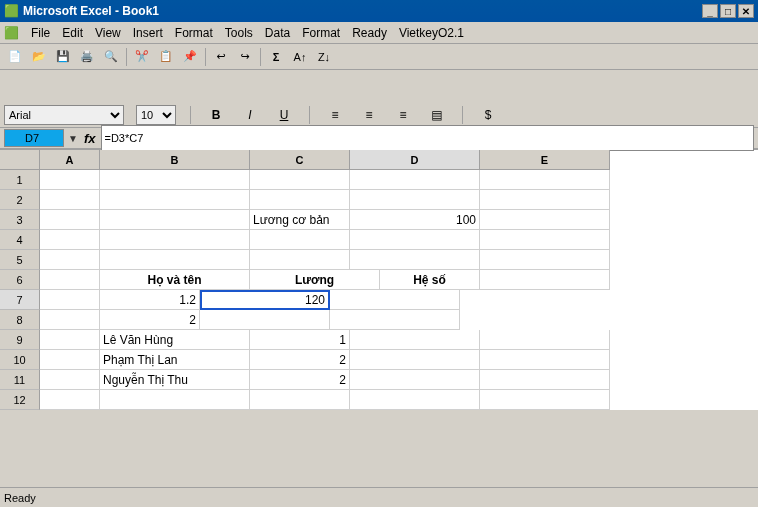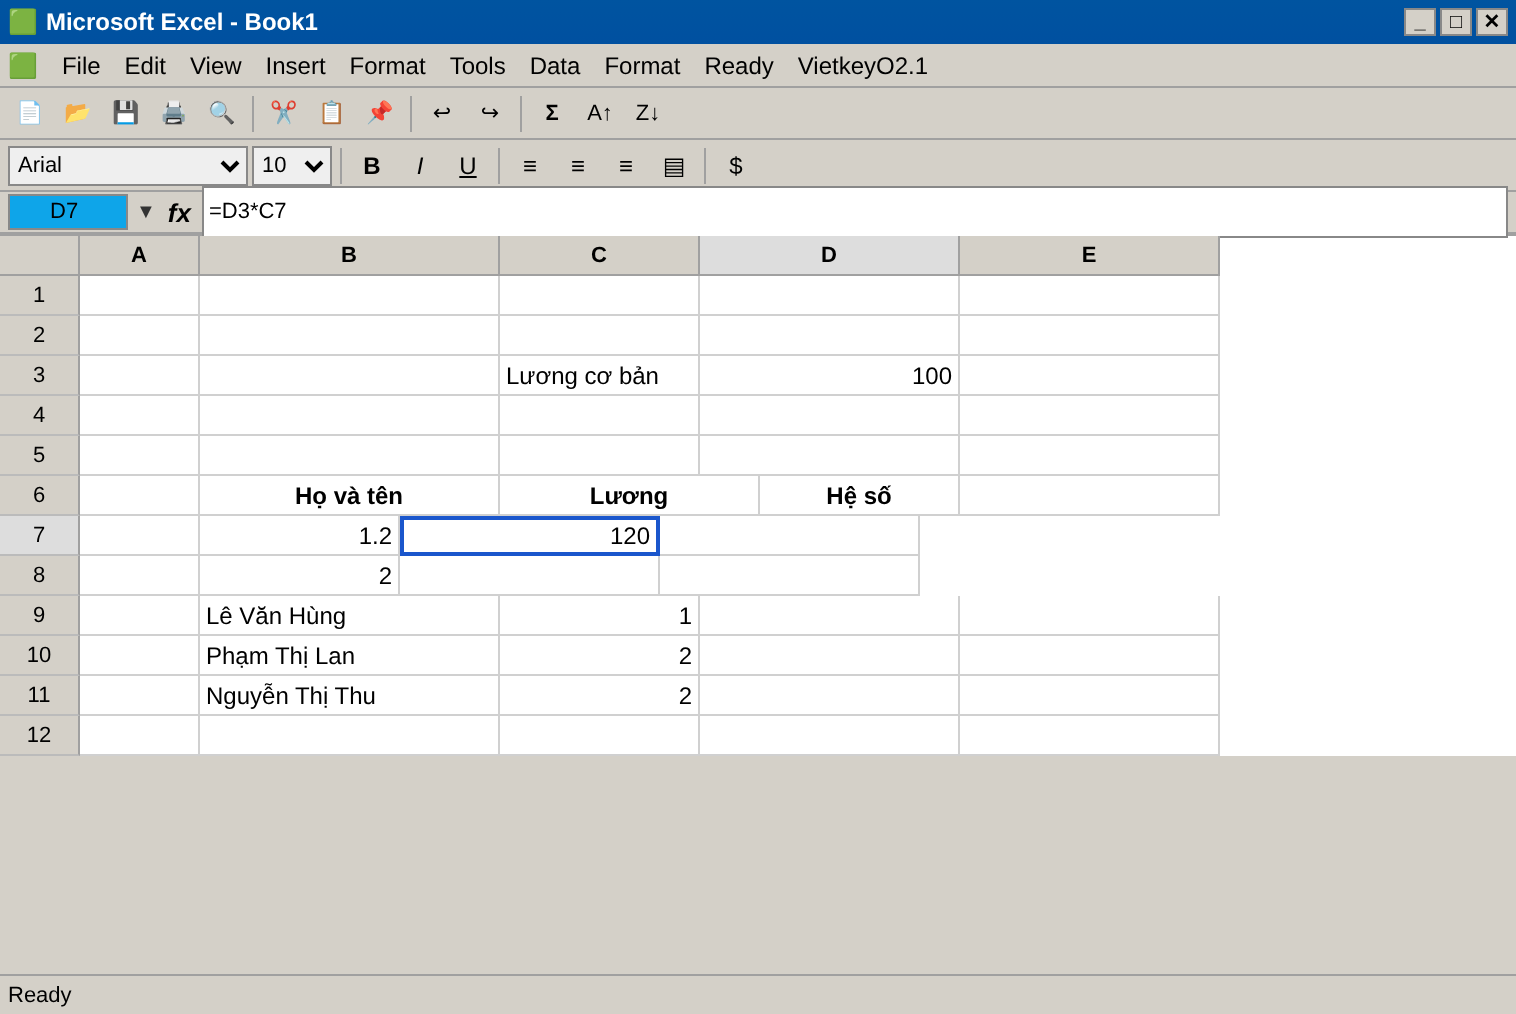--- a/index.html
+++ b/index.html
@@ -57,21 +57,22 @@
     .tb-sep { width: 1px; height: 18px; background: #a0a0a0; margin: 0 2px; }
 
     
     .fmt-toolbar {
       background: #d4d0c8;
       height: 26px;
       display: flex;
       align-items: center;
       padding: 2px 4px;
       border-bottom: 1px solid #a0a0a0;
-      gap: 2px;
+      gap: 12px;
+      margin-top: 32px;
     }
     .font-select {
       width: 120px; height: 20px; font-size: 11px; border: 1px solid #888;
     }
     .size-select {
       width: 40px; height: 20px; font-size: 11px; border: 1px solid #888;
     }
     .fmt-btn {
       width: 22px; height: 22px; background: #d4d0c8; border: 1px solid #d4d0c8;
       cursor: pointer; font-size: 12px; display: flex; align-items: center; justify-content: center;

